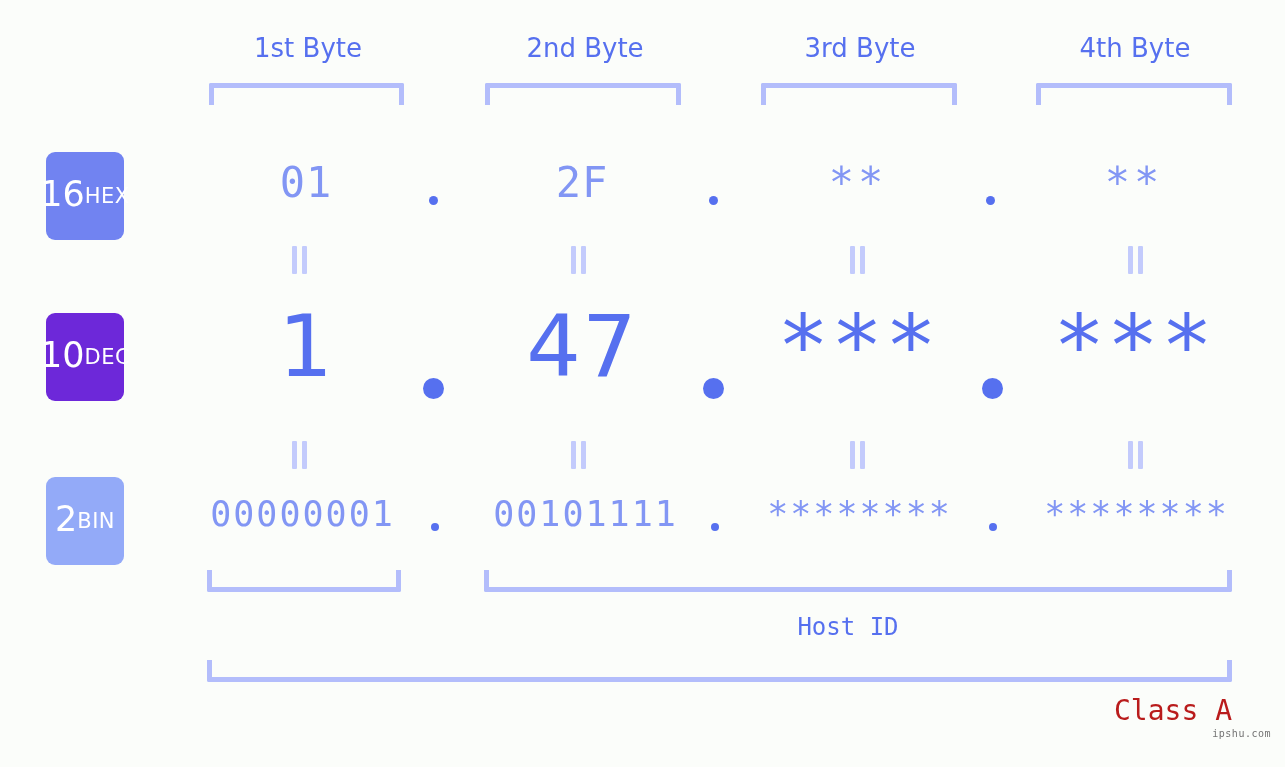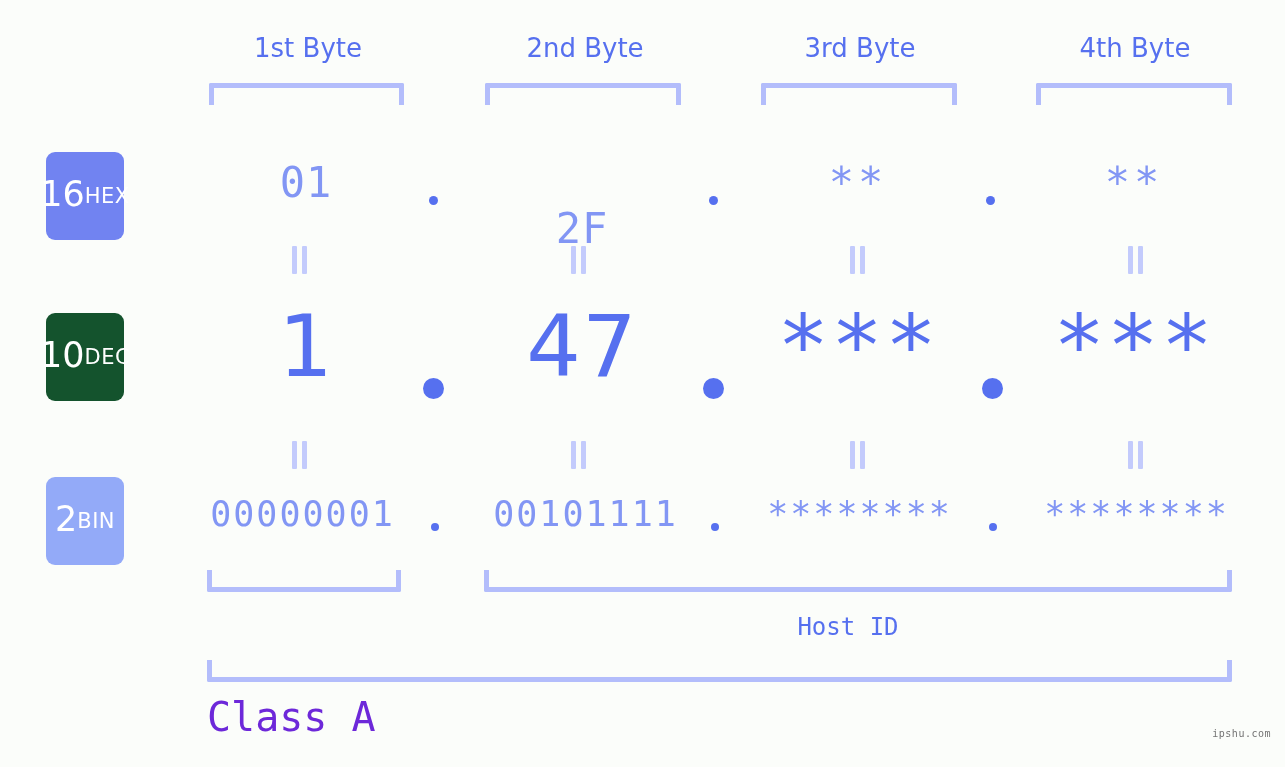--- a/index.html
+++ b/index.html
@@ -159,24 +159,24 @@
     position: absolute;
     text-align: center;
     font-family: "DejaVu Sans Mono", monospace;
     font-size: 24px;
     color: #5670ef;
     white-space: nowrap;
   }
 
   .class-label {
     position: absolute;
-    text-align: left;
-    font-family: "DejaVu Sans Mono", monospace;
-    font-size: 40px;
-    color: #6d28d9;
+    text-align: right;
+    font-family: "DejaVu Sans Mono", monospace;
+    font-size: 28px;
+    color: #b91c1c;
     white-space: nowrap;
   }
 
   .watermark {
     position: absolute;
     right: 14px;
     bottom: 28px;
     font-family: "DejaVu Sans Mono", monospace;
     font-size: 10px;
     color: #737373;
@@ -199,32 +199,32 @@
     <div class="bracket-down" style="left:209px;top:83px;width:195px;"></div>
     <div class="bracket-down" style="left:485px;top:83px;width:196px;"></div>
     <div class="bracket-down" style="left:761px;top:83px;width:196px;"></div>
     <div class="bracket-down" style="left:1036px;top:83px;width:196px;"></div>
   </div>
 
   <div class="badge" style="top:152px;background:#7183f1;">
     <span class="num">16</span>
     <span class="cap">HEX</span>
   </div>
-  <div class="badge" style="top:313px;background:#14532d;">
+  <div class="badge" style="top:313px;background:#6d28d9;">
     <span class="num">10</span>
     <span class="cap">DEC</span>
   </div>
   <div class="badge" style="top:477px;background:#93aaf8;">
     <span class="num">2</span>
     <span class="cap">BIN</span>
   </div>
 
   <div class="row hex-row">
     <div class="cell" style="left:206px;width:200px;">01</div>
-    <div class="cell" style="left:482px;width:200px;margin-top:46px;">2F</div>
+    <div class="cell" style="left:482px;width:200px;">2F</div>
     <div class="cell unknown" style="left:758px;width:200px;">**</div>
     <div class="cell unknown" style="left:1034px;width:200px;">**</div>
 
     <div class="dot small" style="left:429px;top:196px;"></div>
     <div class="dot small" style="left:709px;top:196px;"></div>
     <div class="dot small" style="left:986px;top:196px;"></div>
   </div>
 
   <div>
     <div class="eq" style="left:292px;top:246px;">

